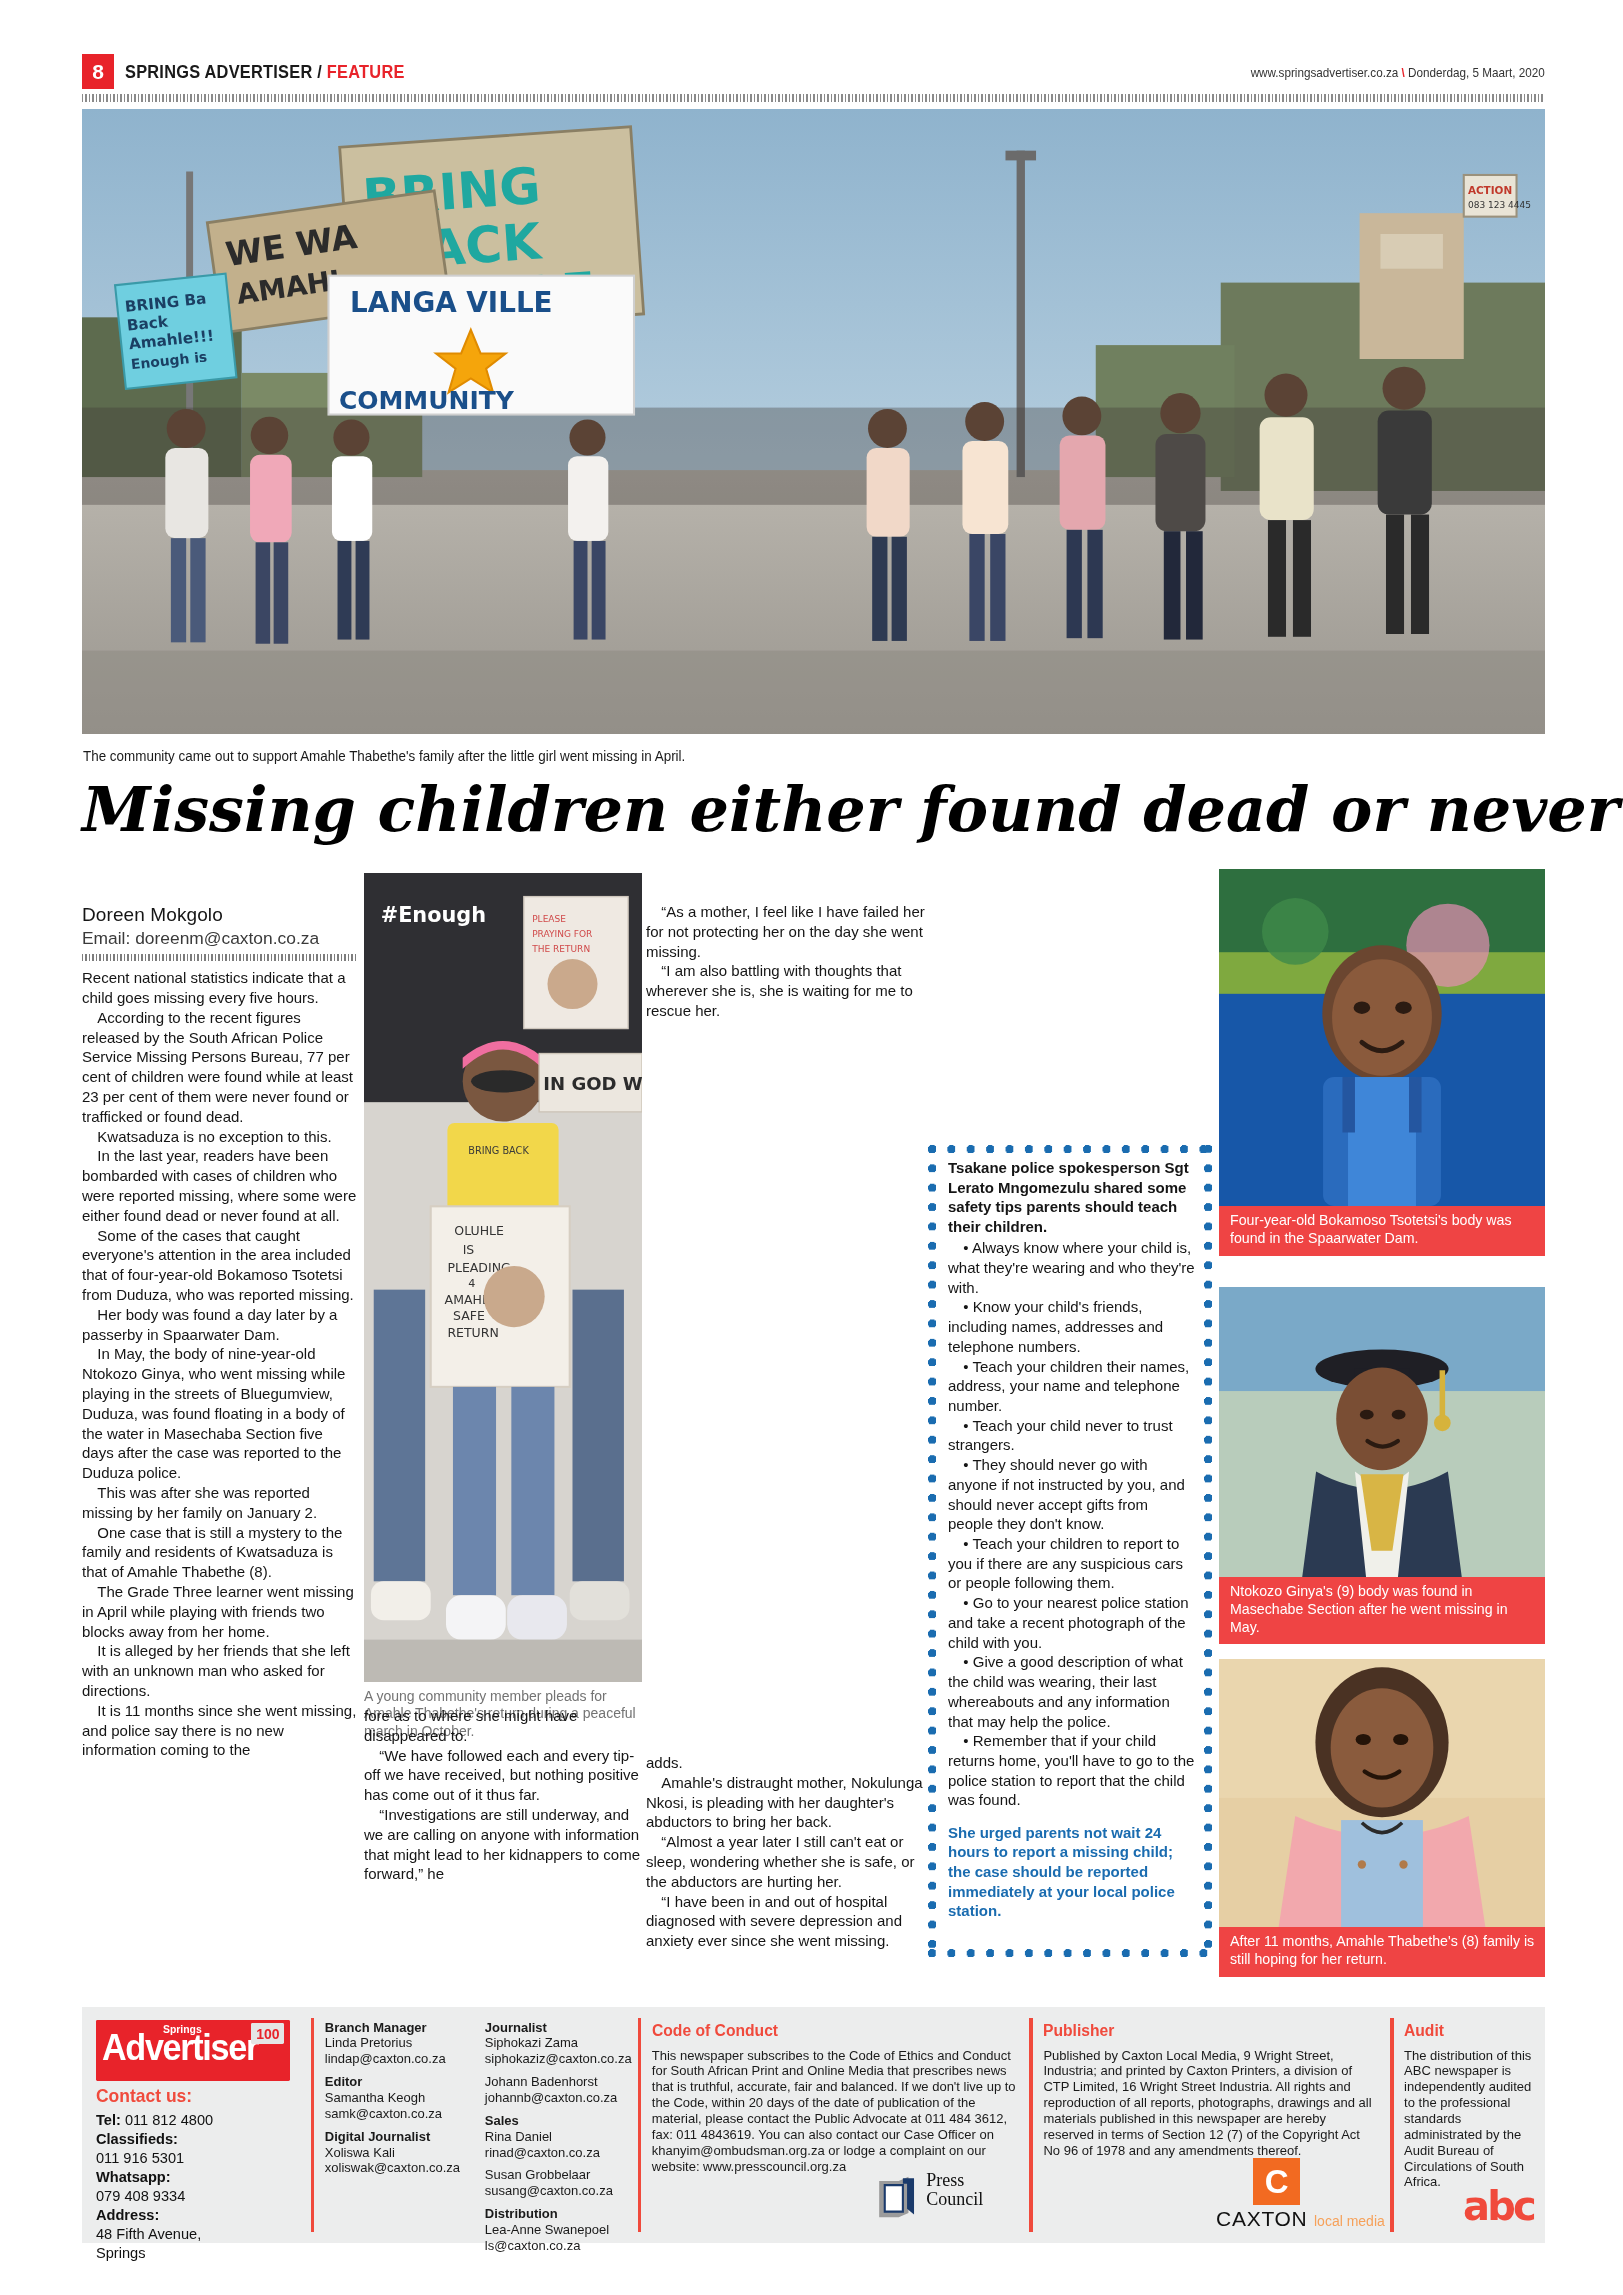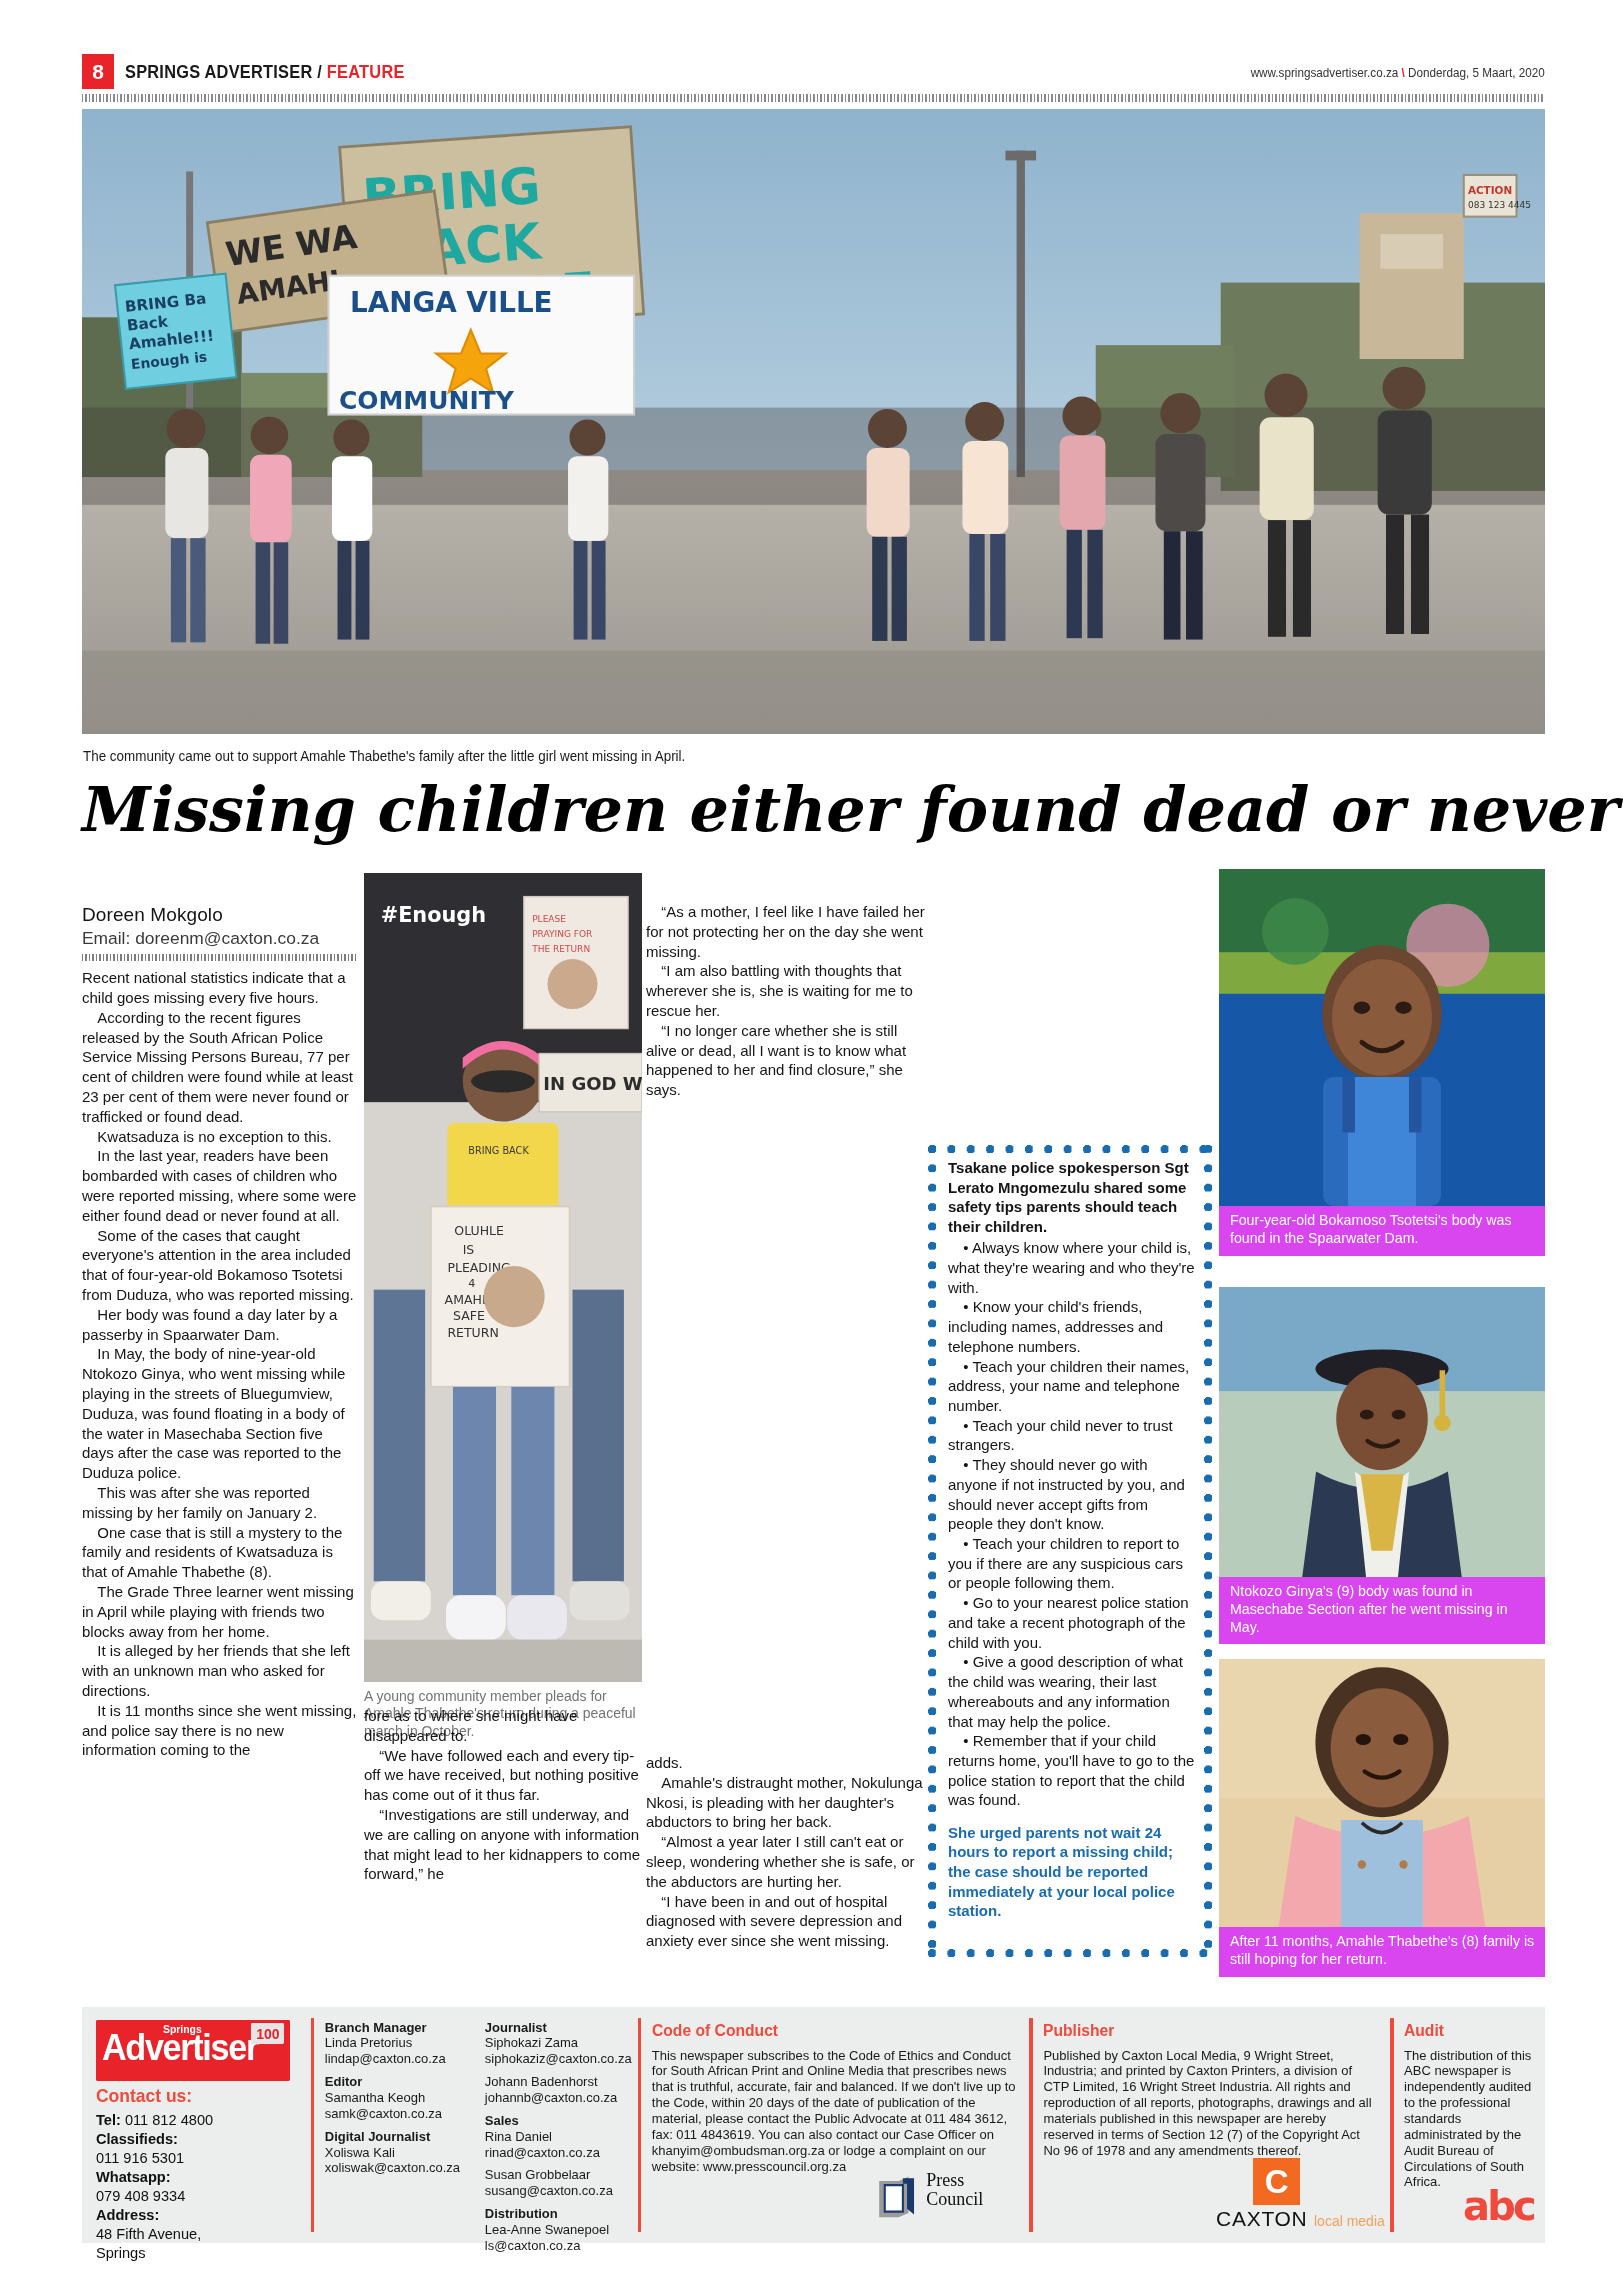--- a/index.html
+++ b/index.html
@@ -106,21 +106,21 @@
   .tips-inner p{margin:0;text-indent:15.3px;}
   .tips-inner .tips-foot{
     font-weight:bold;color:#1a6cb0;margin-top:12.5px;text-indent:0;
   }
 
   
   .rphoto{position:absolute;left:1219px;width:326px;}
   .rphoto .img{width:326px;overflow:hidden;background:#9fb9c9;display:block;}
   .rphoto .img svg{display:block;width:100%;height:100%;}
   .rphoto .cap{
-    background:#d946ef;color:#fff;font-size:14.2px;line-height:1.26;
+    background:#ef4444;color:#fff;font-size:14.2px;line-height:1.26;
     padding:6.2px 9.7px 7.6px 11px;box-sizing:border-box;
   }
   #rp1{top:869px;}
   #rp1 .img{height:337px;}
   #rp2{top:1287px;}
   #rp2 .img{height:290px;}
   #rp3{top:1659px;}
   #rp3 .img{height:268px;}
 
   
@@ -402,21 +402,20 @@
 
   <div class="col" id="col2">
     <p class="noindent">fore as to where she might have disappeared to.</p>
     <p>“We have followed each and every tip-off we have received, but nothing positive has come out of it thus far.</p>
     <p>“Investigations are still underway, and we are calling on anyone with information that might lead to her kidnappers to come forward,” he</p>
   </div>
 
   <div class="col" id="col3top">
     <p>“As a mother, I feel like I have failed her for not protecting her on the day she went missing.</p>
     <p>“I am also battling with thoughts that wherever she is, she is waiting for me to rescue her.</p>
-    <p>“I no longer care whether she is still alive or dead, all I want is to know what happened to her and find closure,” she says.</p>
   </div>
 
   <div class="col" id="col3bottom">
     <p class="noindent">adds.</p>
     <p>Amahle's distraught mother, Nokulunga Nkosi, is pleading with her daughter's abductors to bring her back.</p>
     <p>“Almost a year later I still can't eat or sleep, wondering whether she is safe, or the abductors are hurting her.</p>
     <p>“I have been in and out of hospital diagnosed with severe depression and anxiety ever since she went missing.</p>
   </div>
 
   <div class="tipsbox">

